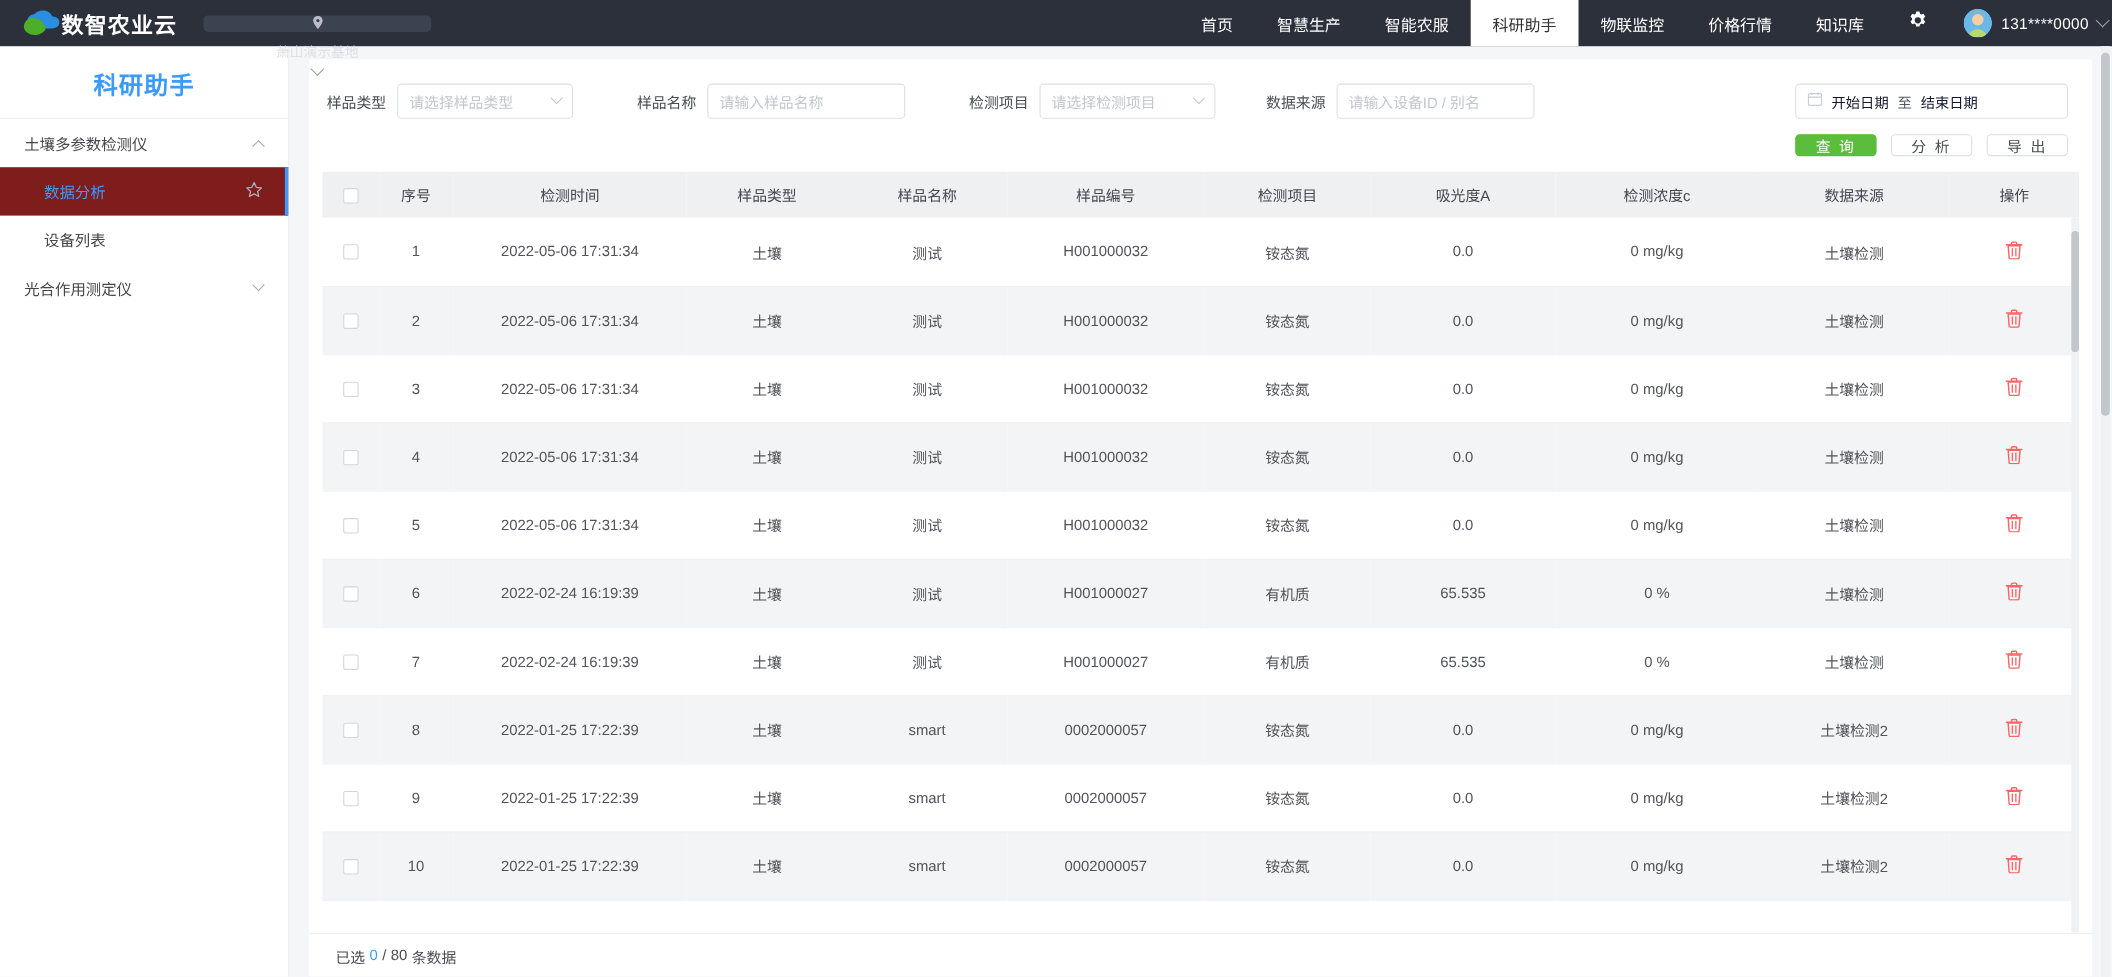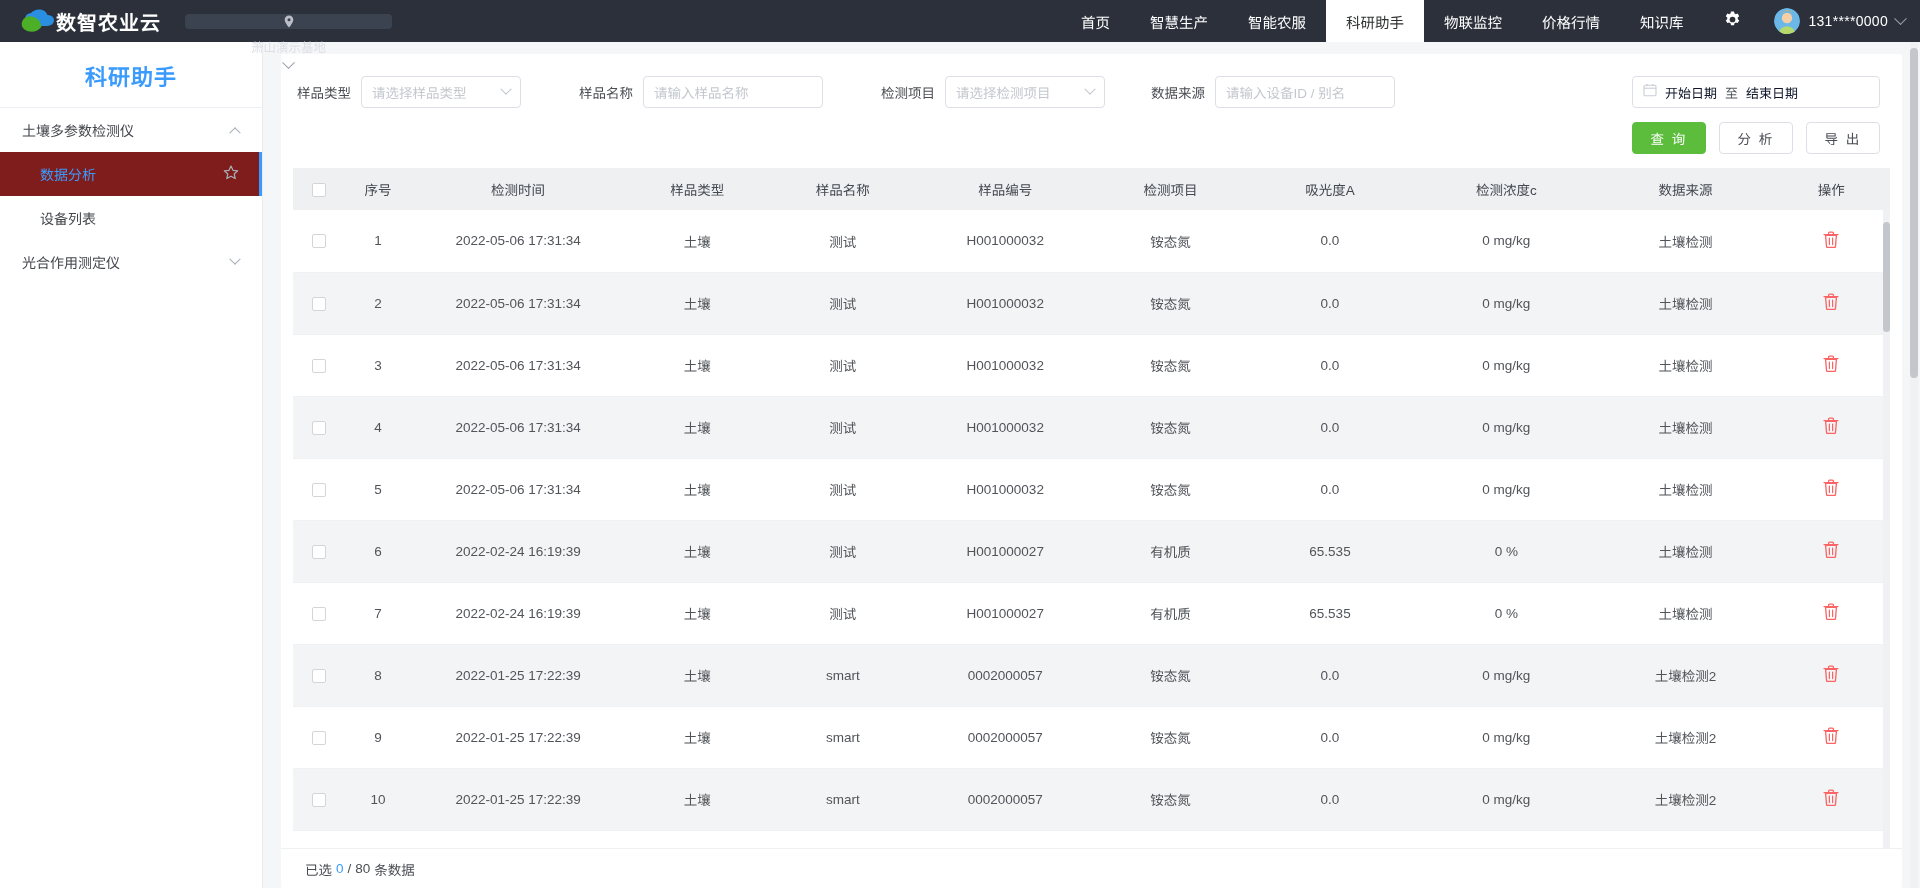--- a/index.html
+++ b/index.html
@@ -80,21 +80,21 @@
     user-select: none;
   }
   .nav-item.active {
     background: #ffffff;
     color: #303133;
   }
   #nav-right {
     display: flex;
     align-items: center;
     gap: 0;
-    padding-right: 15px;
+    padding-right: 4px;
   }
   .gear-wrap {
     padding: 0 20px;
     display: flex;
     align-items: center;
     cursor: pointer;
   }
   .user-box {
     display: flex;
     align-items: center;
@@ -273,21 +273,21 @@
     white-space: nowrap;
   }
 
   .btn-row {
     display: flex;
     justify-content: flex-end;
     gap: 13px;
     padding: 10px 22px 14px 0;
   }
   .btn {
-    height: 32px;
+    height: 20px;
     min-width: 74px;
     border-radius: 4px;
     font-size: 13.5px;
     display: flex;
     align-items: center;
     justify-content: center;
     cursor: pointer;
     user-select: none;
     letter-spacing: 2px;
     padding: 0 14px;

